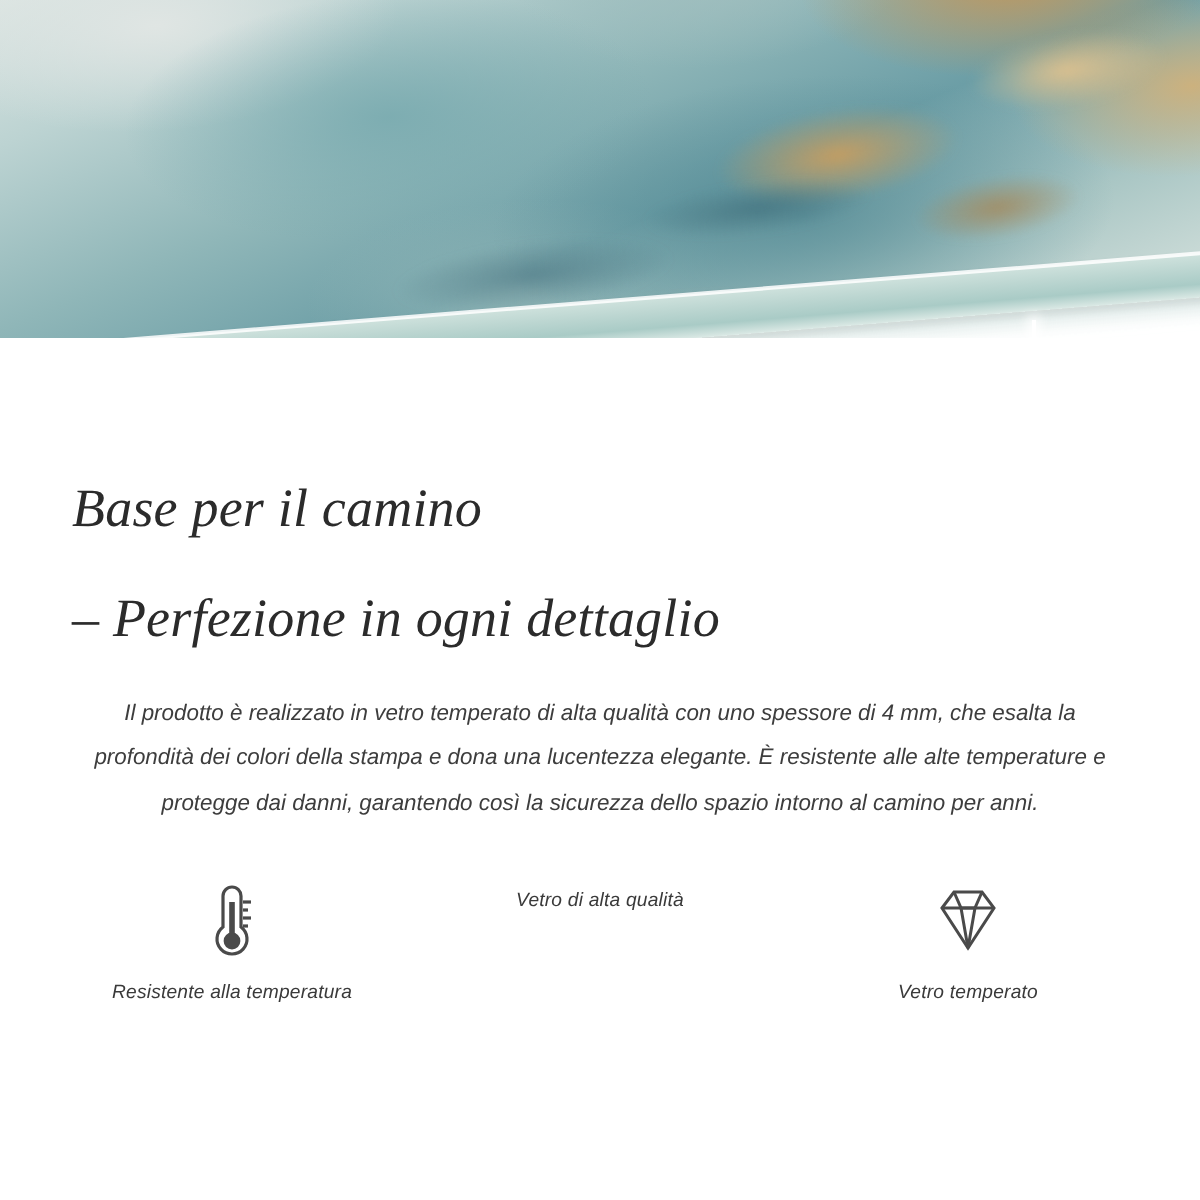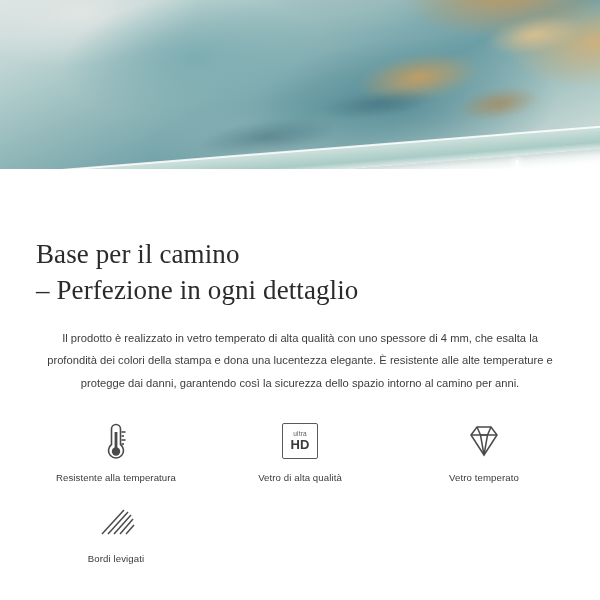--- a/index.html
+++ b/index.html
@@ -11,20 +11,21 @@
     height: 600px;
     background: #ffffff;
     font-family: "Liberation Sans", sans-serif;
     overflow: hidden;
   }
   .page {
     position: relative;
     width: 600px;
     height: 600px;
     background: #ffffff;
+    font-style: italic;
   }
 
   
   .hero {
     position: relative;
     width: 600px;
     height: 215px;
     overflow: hidden;
     background: #ffffff;
   }
@@ -149,21 +150,21 @@
   }
   .headline {
     font-family: "Liberation Serif", serif;
     font-size: 27px;
     line-height: 1.33;
     color: #2b2b2b;
     font-weight: 400;
     letter-spacing: 0.1px;
     margin: 0 0 18px 0;
   }
-  .headline .line2 { display: block; }
+  .headline .line2 { display: block; margin-top: 19px; }
   .body-copy {
     font-family: "Liberation Sans", sans-serif;
     font-size: 11.2px;
     line-height: 2.0;
     color: #3d3d3d;
     margin: 0;
     max-width: 545px;
     text-align: center;
   }
 
@@ -257,51 +258,33 @@
           <line x1="25.5" y1="13" x2="29.5" y2="13"></line>
           <line x1="25.5" y1="17" x2="28" y2="17"></line>
           <line x1="25.5" y1="21" x2="29.5" y2="21"></line>
           <line x1="25.5" y1="25" x2="28" y2="25"></line>
         </svg>
       </div>
       <div class="feature-label">Resistente alla temperatura</div>
     </div>
 
     <div class="feature">
-      <div class="feature-icon">
-        <div class="hd-badge">
-          <span class="ultra">ultra</span>
-          <span class="hd">HD</span>
-        </div>
-      </div>
       <div class="feature-label">Vetro di alta qualità</div>
     </div>
 
 
     <div class="feature">
       <div class="feature-icon">
         <svg width="44" height="42" viewBox="0 0 44 42" fill="none" stroke="#4a4a4a" stroke-width="1.5">
           <path d="M9 15 L15 7 H29 L35 15 L22 35 Z"></path>
           <path d="M9 15 H35"></path>
           <path d="M15 7 L18.5 15 L22 35"></path>
           <path d="M29 7 L25.5 15 L22 35"></path>
           <path d="M18.5 15 H25.5"></path>
         </svg>
       </div>
       <div class="feature-label">Vetro temperato</div>
     </div>
 
-    <div class="feature">
-      <div class="feature-icon">
-        <svg width="44" height="40" viewBox="0 0 44 40" fill="none" stroke="#4a4a4a" stroke-width="1.5">
-          <path d="M8 32 L30 8"></path>
-          <path d="M14 32 L34 10"></path>
-          <path d="M20 32 L37 13"></path>
-          <path d="M26 32 L39 17"></path>
-          <path d="M32 32 L40 23"></path>
-        </svg>
-      </div>
-      <div class="feature-label">Bordi levigati</div>
-    </div>
 
 
   </div>
 </div>
 
 </body></html>

